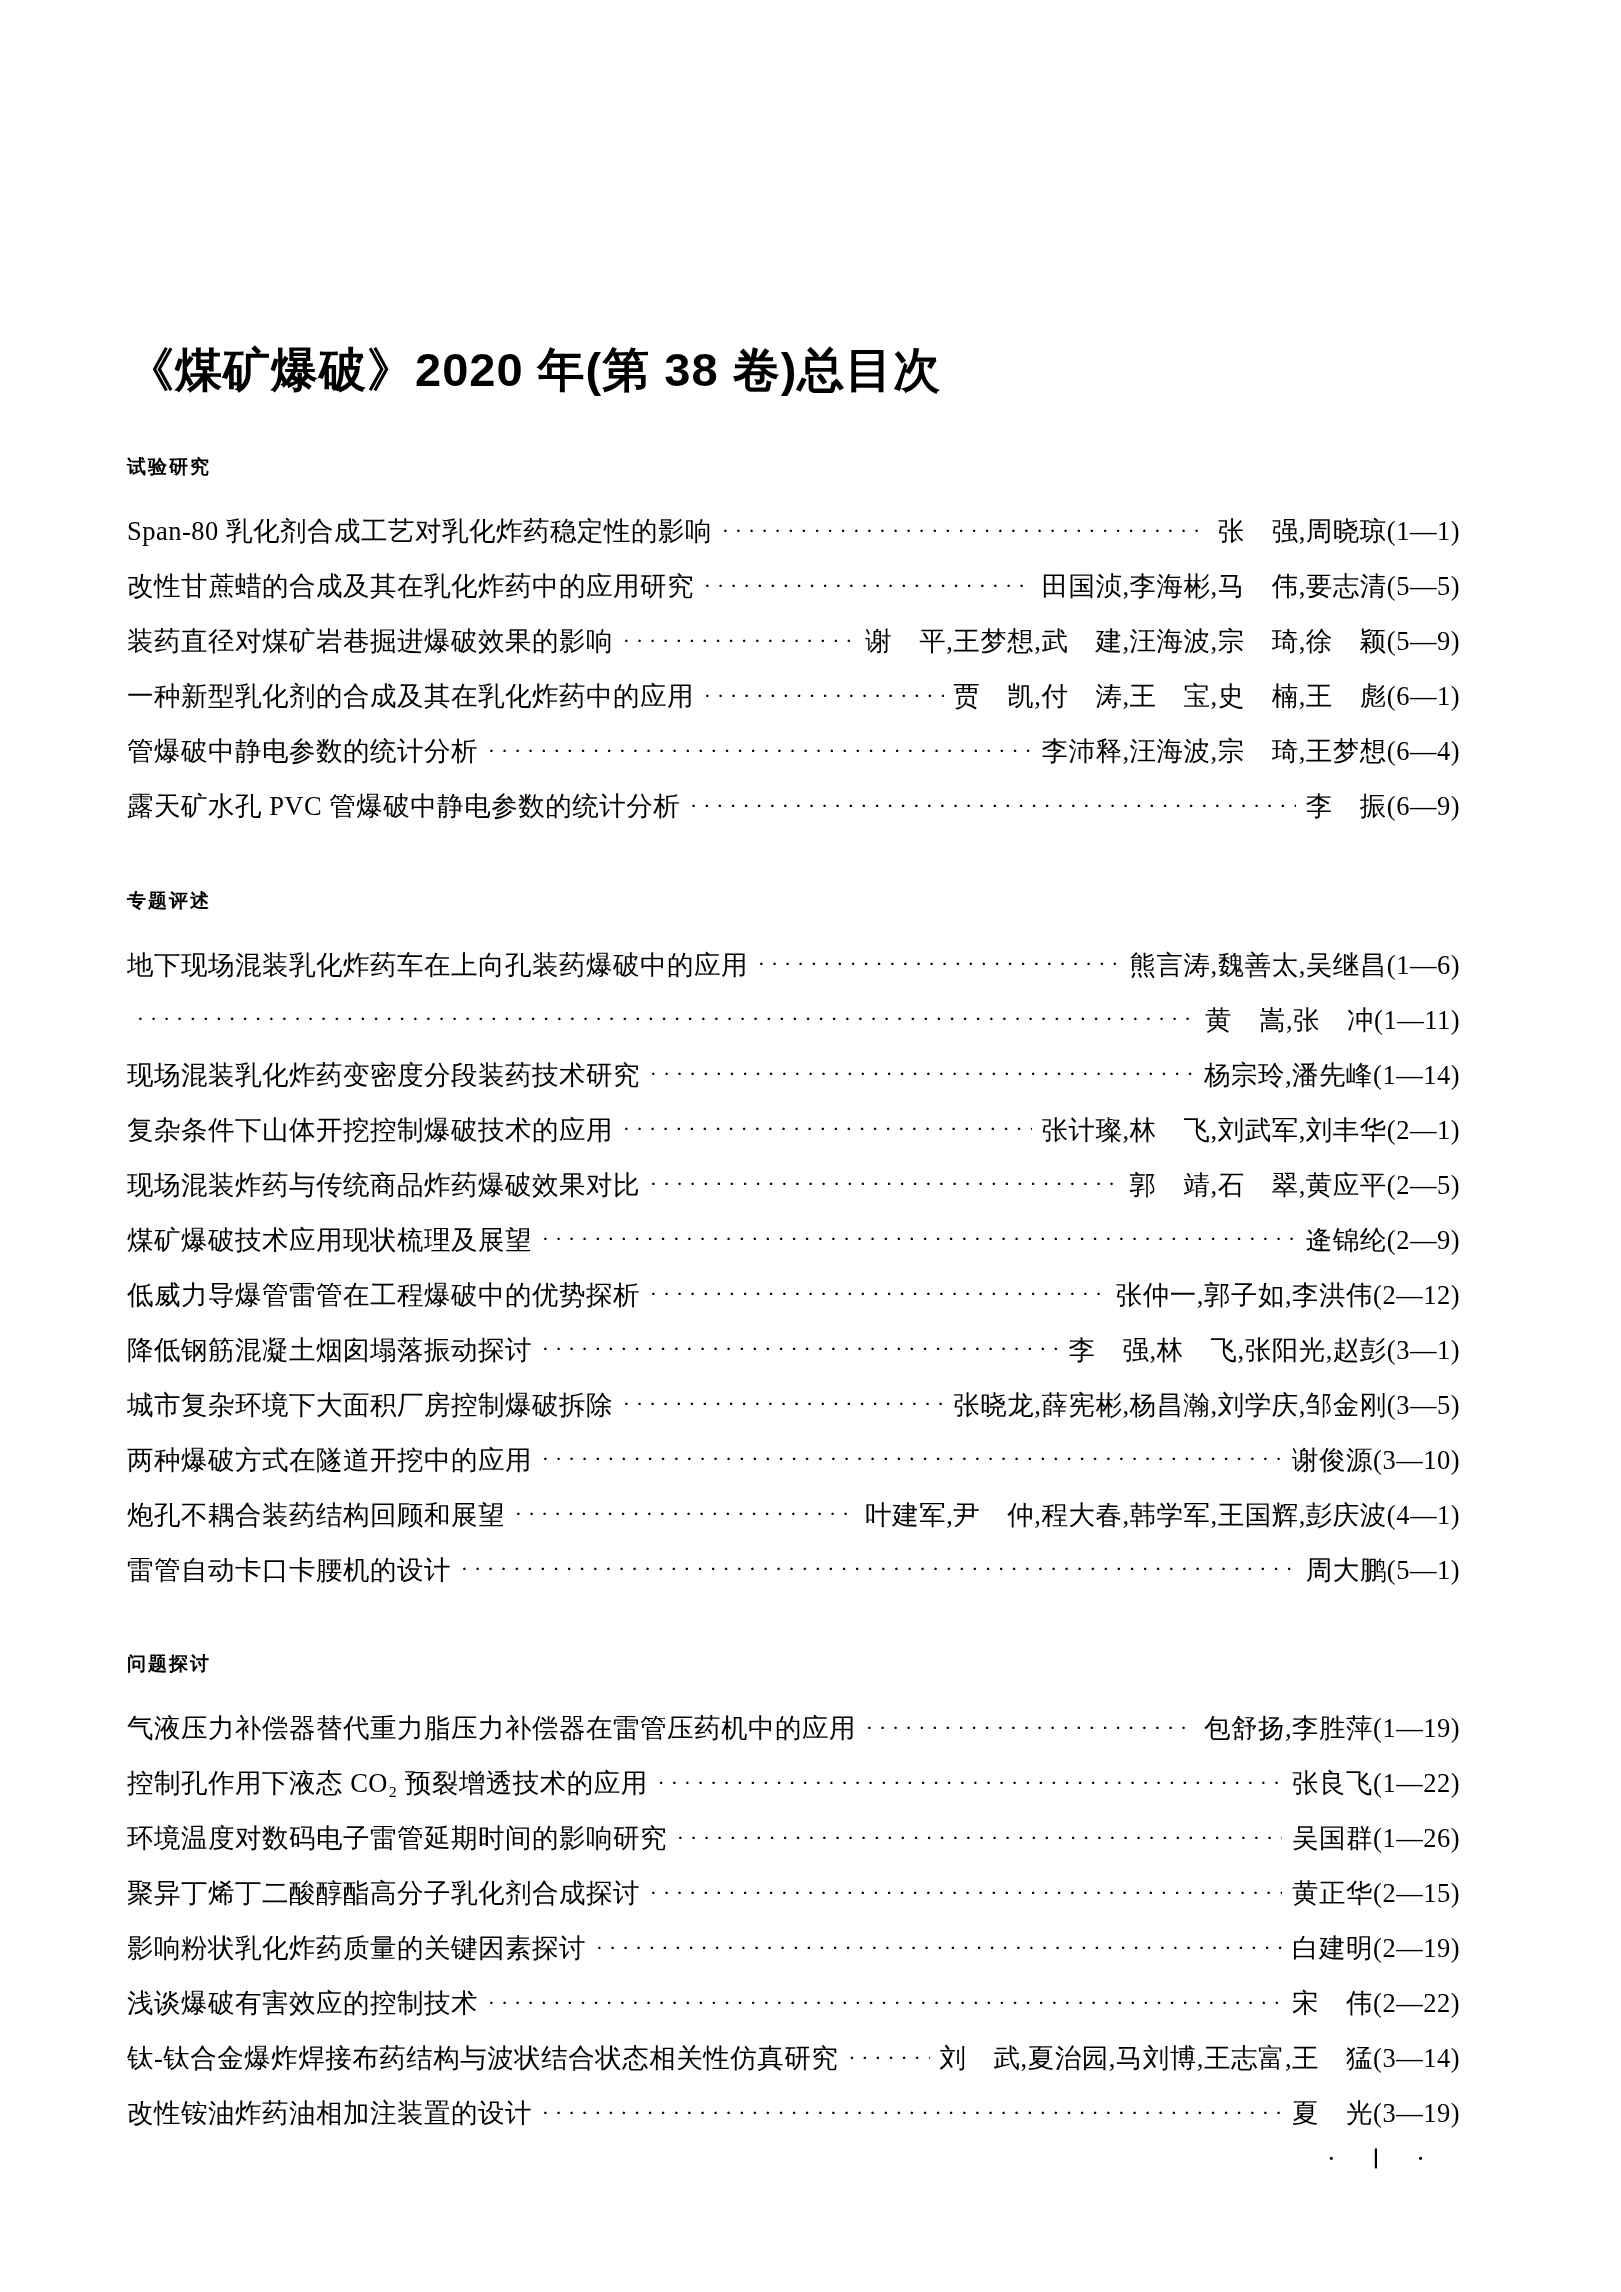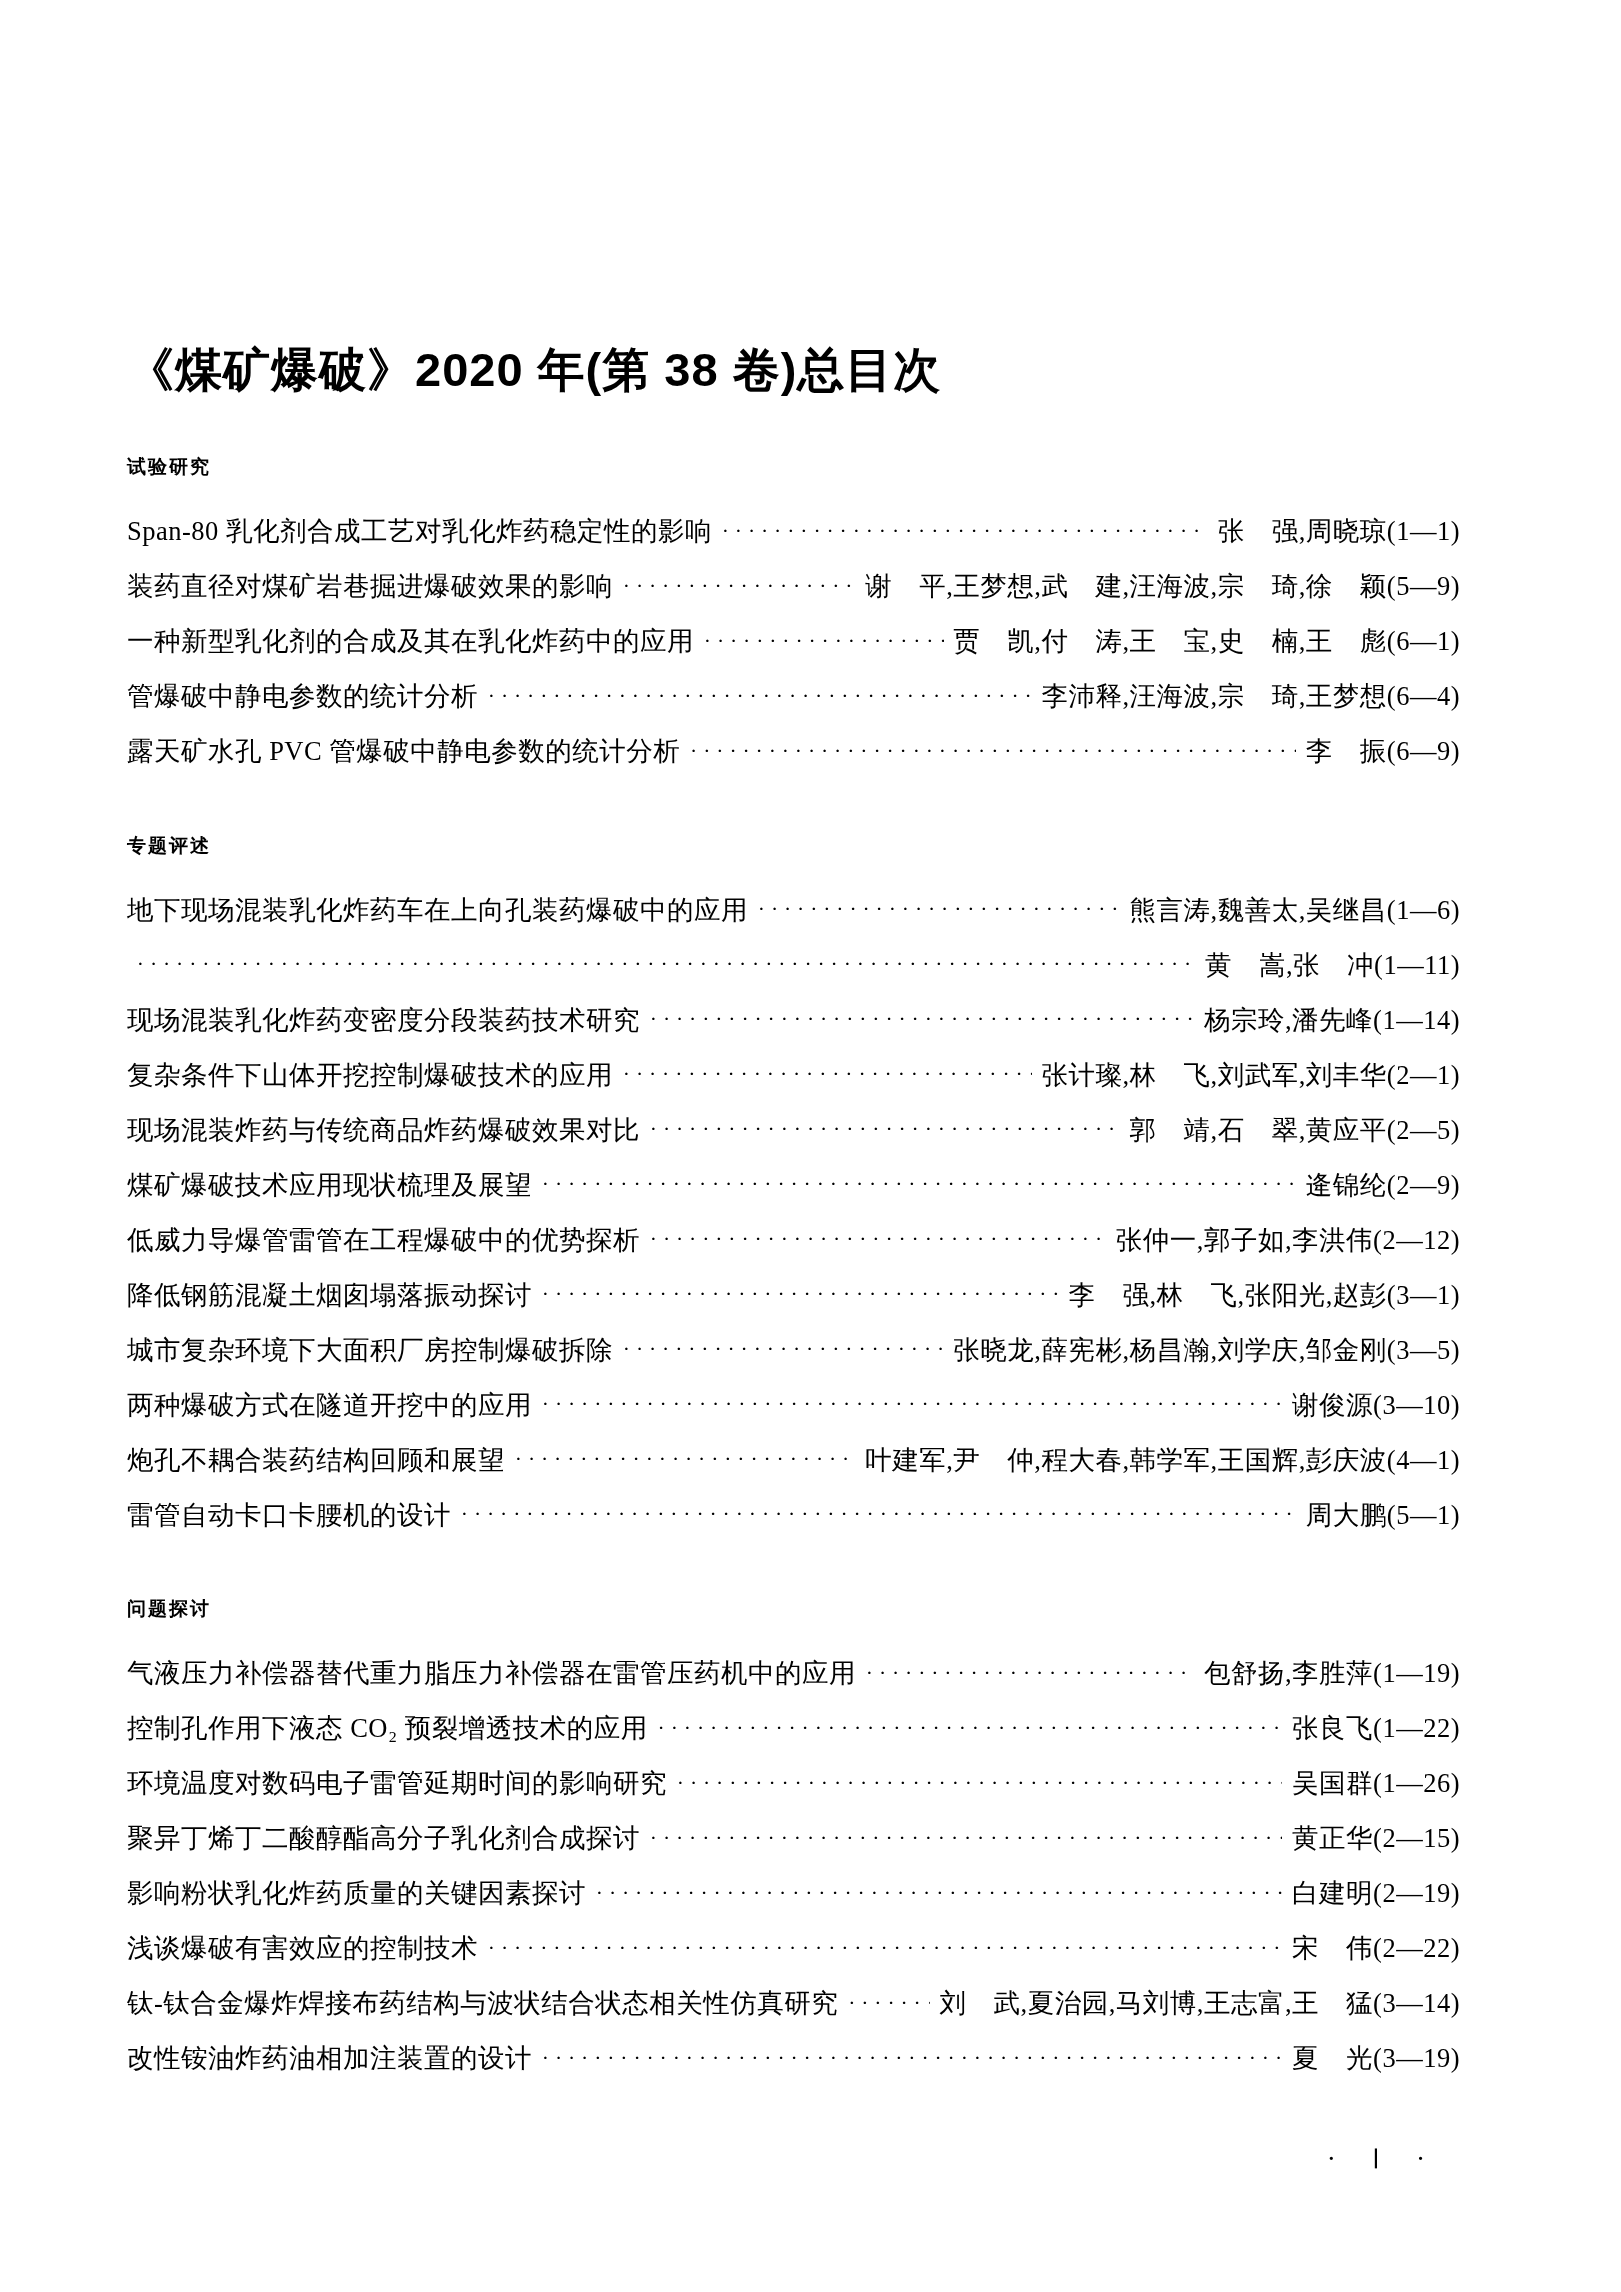--- a/index.html
+++ b/index.html
@@ -68,20 +68,25 @@
   <div>
   <section class="toc-section">
     <h2 class="section-heading">试验研究</h2>
     <div class="entries">
   <div class="entry">
     <span class="entry-title">Span-80 乳化剂合成工艺对乳化炸药稳定性的影响</span>
     <span class="leader"></span>
     <span class="entry-authors">张　强,周晓琼(1—1)</span>
   </div>
 
+  <div class="entry">
+    <span class="entry-title">改性甘蔗蜡的合成及其在乳化炸药中的应用研究</span>
+    <span class="leader"></span>
+    <span class="entry-authors">田国浈,李海彬,马　伟,要志清(5—5)</span>
+  </div>
 
   <div class="entry">
     <span class="entry-title">装药直径对煤矿岩巷掘进爆破效果的影响</span>
     <span class="leader"></span>
     <span class="entry-authors">谢　平,王梦想,武　建,汪海波,宗　琦,徐　颖(5—9)</span>
   </div>
 
   <div class="entry">
     <span class="entry-title">一种新型乳化剂的合成及其在乳化炸药中的应用</span>
     <span class="leader"></span>

